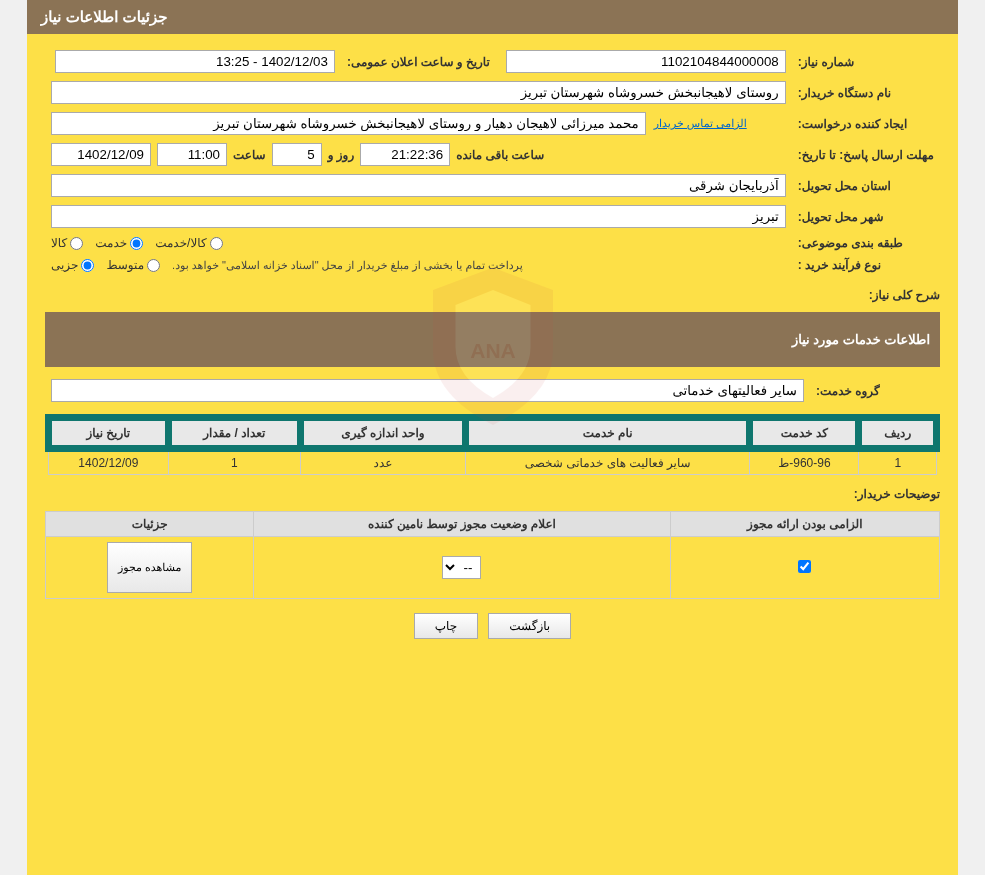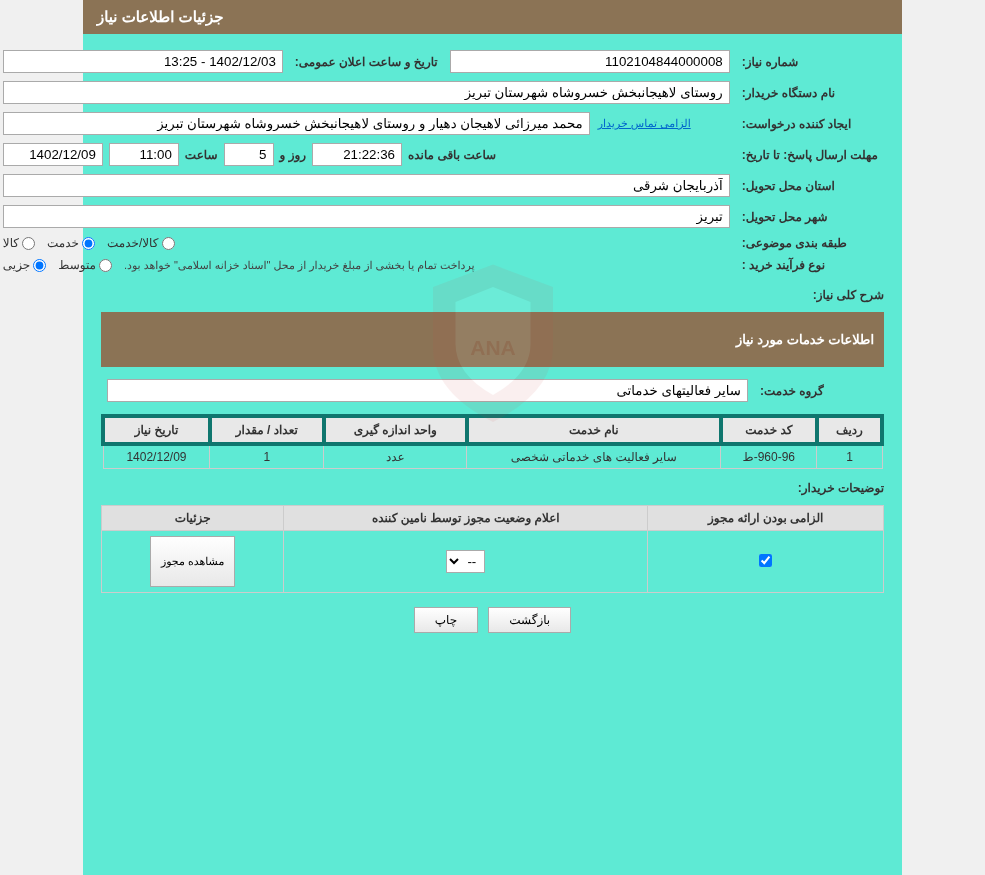--- a/index.html
+++ b/index.html
@@ -4,23 +4,23 @@
   <style>
     * { box-sizing: border-box; margin: 0; padding: 0; }
     body {
       font-family: Tahoma, Arial, sans-serif;
       font-size: 12px;
       background: #f0f0f0;
       direction: rtl;
       color: #333;
     }
     .page-wrapper {
-      width: 819px;
+      width: 931px;
       min-height: 875px;
-      background: #5eead4;
+      background: #fde047;
       margin: 0 auto;
     }
     .header-bar {
       background: #8B7355;
       color: #fff;
       text-align: left;
       padding: 8px 14px;
       font-size: 15px;
       font-weight: bold;
     }
@@ -87,21 +87,21 @@
       margin: 10px 0 8px 0;
     }
     .data-table {
       width: 100%;
       border-collapse: collapse;
       margin-bottom: 8px;
       font-size: 12px;
     }
     .data-table th {
       background: #e8e8e8;
-      border: 4px solid #0f766e;
+      border: 7px solid #0f766e;
       padding: 5px 8px;
       text-align: center;
       font-weight: bold;
     }
     .data-table td {
       border: 1px solid #ccc;
       padding: 4px 8px;
       text-align: center;
     }
     .data-table tr:nth-child(even) { background: #f9f9f9; }

